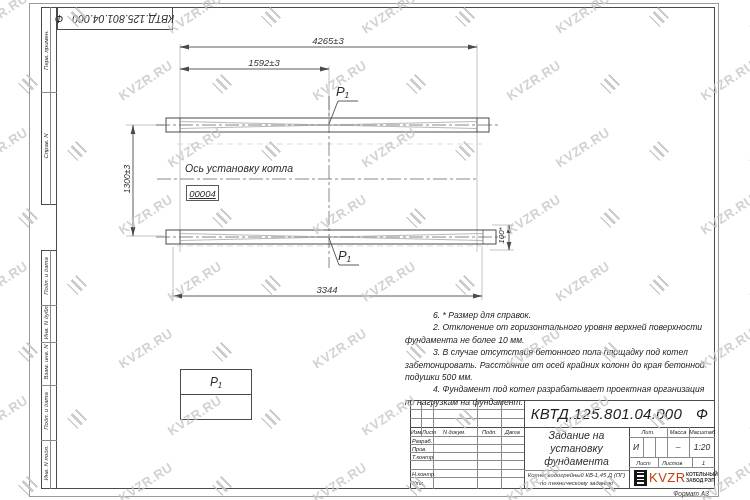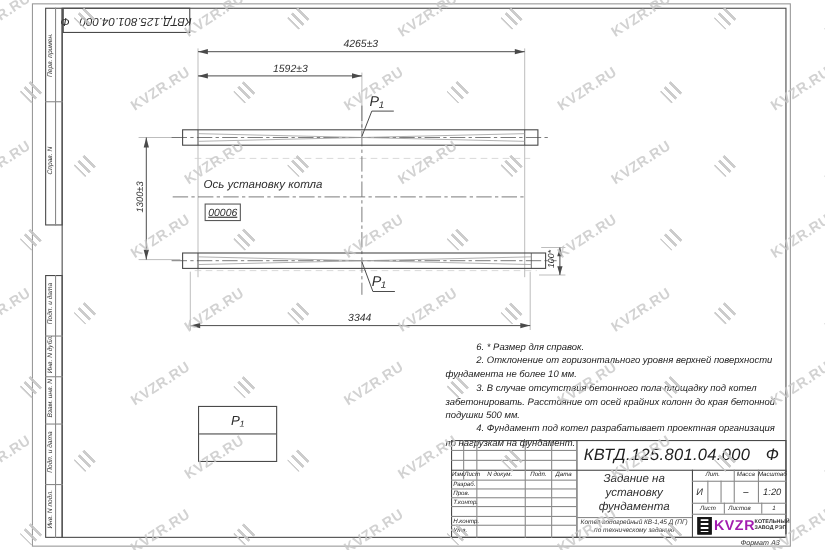--- a/index.html
+++ b/index.html
@@ -135,21 +135,21 @@
 
   <div class="dimtxt" style="left:288px;top:35px;width:80px;">4265±3</div>
   <div class="dimtxt" style="left:224px;top:57px;width:80px;">1592±3</div>
   <div class="dimtxt" style="left:105px;top:174px;width:44px;transform:rotate(-90deg);font-size:8.5px;">1300±3</div>
   <div class="dimtxt" style="left:287px;top:284px;width:80px;">3344</div>
   <div class="dimtxt" style="left:483px;top:231px;width:36px;transform:rotate(-90deg);font-size:8px;">100*</div>
   <div class="abs it" style="left:336px;top:84px;font-size:13px;">P₁</div>
   <div class="abs it" style="left:338px;top:248px;font-size:13px;">P₁</div>
   <div class="abs it" style="left:185px;top:162px;font-size:10.5px;">Ось установку котла</div>
   <div class="box ctr" style="left:186px;top:185px;width:33px;height:16px;border-color:#5a5a5a;">
-    <span class="it" style="font-size:9.5px;text-decoration:underline;">00006</span>
+    <span class="it" style="font-size:9.5px;text-decoration:underline;">00004</span>
   </div>
 
   <div class="box" style="left:180px;top:369px;width:72px;height:51px;border-width:1.2px;">
     <div class="ctr it" style="position:absolute;left:0;top:0;width:100%;height:24px;font-size:12px;">P₁</div>
     <div class="ln" style="left:0;top:24px;width:70px;height:1px;"></div>
   </div>
 
   <div class="abs note-block" style="left:405px;top:309px;width:300px;">
     <p>6.  * Размер для справок.</p>
     <p>2.  Отклонение от горизонтального уровня верхней поверхности фундамента не более 10 мм.</p>
@@ -216,21 +216,21 @@
   <div class="abs ctr it" style="left:667px;top:438px;width:22px;height:18px;font-size:8.5px;">–</div>
   <div class="abs ctr it" style="left:689px;top:438px;width:26px;height:18px;font-size:8.5px;">1:20</div>
   <div class="tb-label" style="left:629px;top:459.5px;width:29px;text-align:center;">Лист</div>
   <div class="tb-label" style="left:658px;top:459.5px;width:24px;text-align:left;padding-left:4px;">Листов</div>
   <div class="tb-label" style="left:692px;top:459.5px;width:23px;text-align:center;">1</div>
 
   <div class="abs" style="left:634px;top:470px;width:13px;height:16px;background:#161616;
        box-shadow:inset 0 0 0 1px #161616;">
     <div style="position:absolute;left:3px;top:2px;width:7px;height:12px;background:repeating-linear-gradient(0deg,#fff 0 1.5px,transparent 1.5px 3.5px);"></div>
   </div>
-  <div class="abs" style="left:649px;top:470px;font-size:13px;font-weight:bold;letter-spacing:.5px;color:#a21caf;">KVZR</div>
+  <div class="abs" style="left:649px;top:470px;font-size:13px;font-weight:normal;letter-spacing:.5px;color:#c2410c;">KVZR</div>
   <div class="abs" style="left:686px;top:472px;font-size:4.9px;line-height:6px;color:#333;font-weight:bold;">
     <div>КОТЕЛЬНЫЙ</div>
     <div>ЗАВОД РЭП</div>
   </div>
 
   <div class="abs it" style="left:661px;top:489.5px;width:60px;text-align:center;font-size:6.5px;color:#333;">Формат А3</div>
 
   <div id="watermark-layer">
       <span class="wm-text" style="left: -30px; top: 6px;">KVZR.RU</span>
       <div class="wm-icon" style="left: 67px; top: 6px;"></div>

